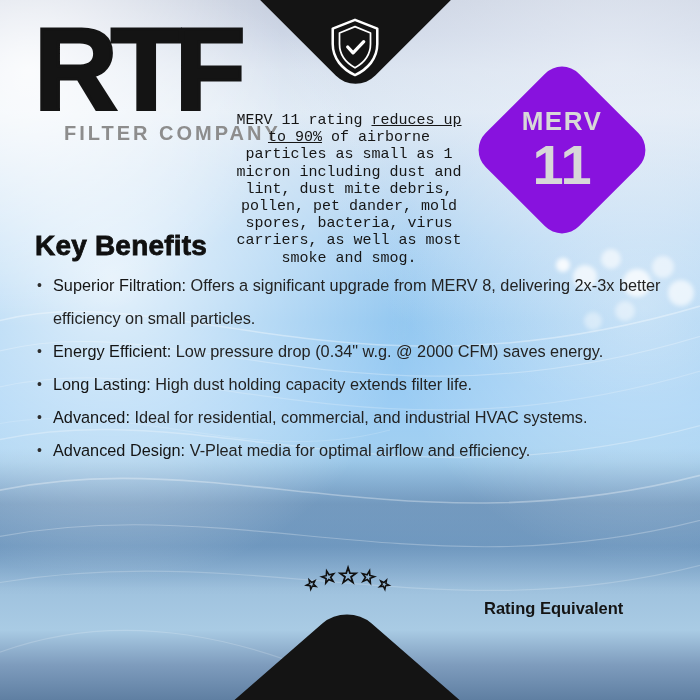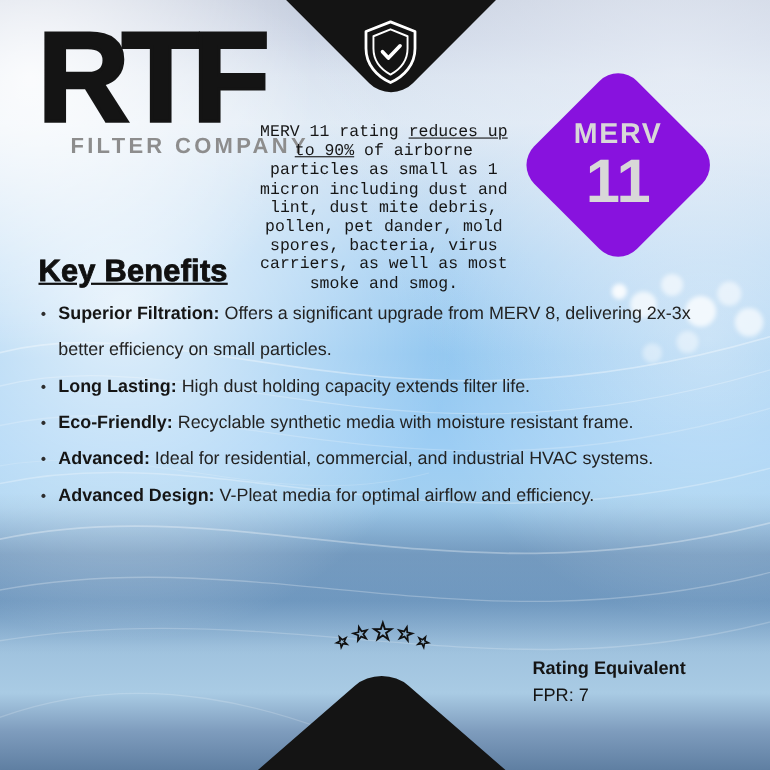--- a/index.html
+++ b/index.html
@@ -40,26 +40,26 @@
   .logo-main{font-size:116px;line-height:104px;font-weight:bold;letter-spacing:-7px;text-align:right;
     -webkit-text-stroke:3px #141414;}
   .logo-sub{position:absolute;left:2px;top:104px;font-size:20px;font-weight:bold;
     letter-spacing:3px;color:#8d8d8d;white-space:nowrap;margin-left:28px;}
   
   .intro{position:absolute;left:224px;top:112px;width:250px;text-align:center;
     font-size:15px;line-height:17.2px;color:#161616;font-weight:500;font-family:Liberation Mono, monospace;}
   .intro .u{text-decoration:underline;}
   
   .kb-heading{position:absolute;left:35px;top:230px;font-size:28px;font-weight:bold;
-    color:#101010;-webkit-text-stroke:0.8px #101010;letter-spacing:0.2px;text-decoration:underline;}
+    color:#101010;-webkit-text-stroke:0.8px #101010;letter-spacing:0.2px;}
   .benefits{position:absolute;left:36px;top:269px;width:626px;margin:0;padding:0;
     list-style:none;font-size:16.3px;line-height:33px;color:#232323;}
   .benefits li{position:relative;padding-left:17px;margin:0;}
   .benefits li::before{content:"•";position:absolute;left:1px;top:0;font-size:14px;color:#2d2d2d;}
-  .benefits .lead{font-weight:bold;color:#151515;}
+  .benefits .lead{font-weight:normal;color:#151515;}
   
   .bottom-triangle{position:absolute;left:217px;top:656px;width:260px;height:260px;background:#141414;
     border-radius:30px;transform:scaleX(1.15) rotate(45deg);}
   .stars{position:absolute;left:290px;top:564px;width:116px;height:40px;display:flex;
     justify-content:center;align-items:flex-start;gap:2px;color:#101010;
     font-family:"DejaVu Sans",sans-serif;}
   .stars span{-webkit-text-stroke:1.1px #101010;line-height:1;}
   .st1{font-size:14px;transform:translateY(13px) rotate(-28deg);}
   .st2{font-size:18px;transform:translateY(4px) rotate(-14deg);}
   .st3{font-size:23px;transform:translateY(0);}
@@ -106,33 +106,32 @@
   <div class="logo">
     <div class="logo-main">RTF</div>
     <div class="logo-sub">FILTER COMPANY</div>
   </div>
 
   <div class="intro"><span>MERV 11 rating </span><span class="u">reduces up to 90%</span><span> of airborne particles as small as 1 micron including dust and lint, dust mite debris, pollen, pet dander, mold spores, bacteria, virus carriers, as well as most smoke and smog.</span></div>
 
   <div class="kb-heading">Key Benefits</div>
   <ul class="benefits">
     <li><span class="lead">Superior Filtration:</span><span> Offers a significant upgrade from MERV 8, delivering 2x-3x better efficiency on small particles.</span></li>
+    <li><span class="lead">Energy Efficient:</span><span> Low pressure drop (0.34" w.g. @ 2000 CFM) saves energy.</span></li>
     <li><span class="lead">Long Lasting:</span><span> High dust holding capacity extends filter life.</span></li>
-    <li><span class="lead">Eco-Friendly:</span><span> Recyclable synthetic media with moisture resistant frame.</span></li>
     <li><span class="lead">Advanced:</span><span> Ideal for residential, commercial, and industrial HVAC systems.</span></li>
     <li><span class="lead">Advanced Design:</span><span> V-Pleat media for optimal airflow and efficiency.</span></li>
   </ul>
 
   <div class="stars">
     <span class="st1">☆</span>
     <span class="st2">☆</span>
     <span class="st3">☆</span>
     <span class="st4">☆</span>
     <span class="st5">☆</span>
   </div>
   <div class="bottom-triangle"></div>
 
   <div class="rating">
     <div class="rating-heading">Rating Equivalent</div>
-    <div>FPR: 7</div>
   </div>
 
 </div>
 
 </body></html>

